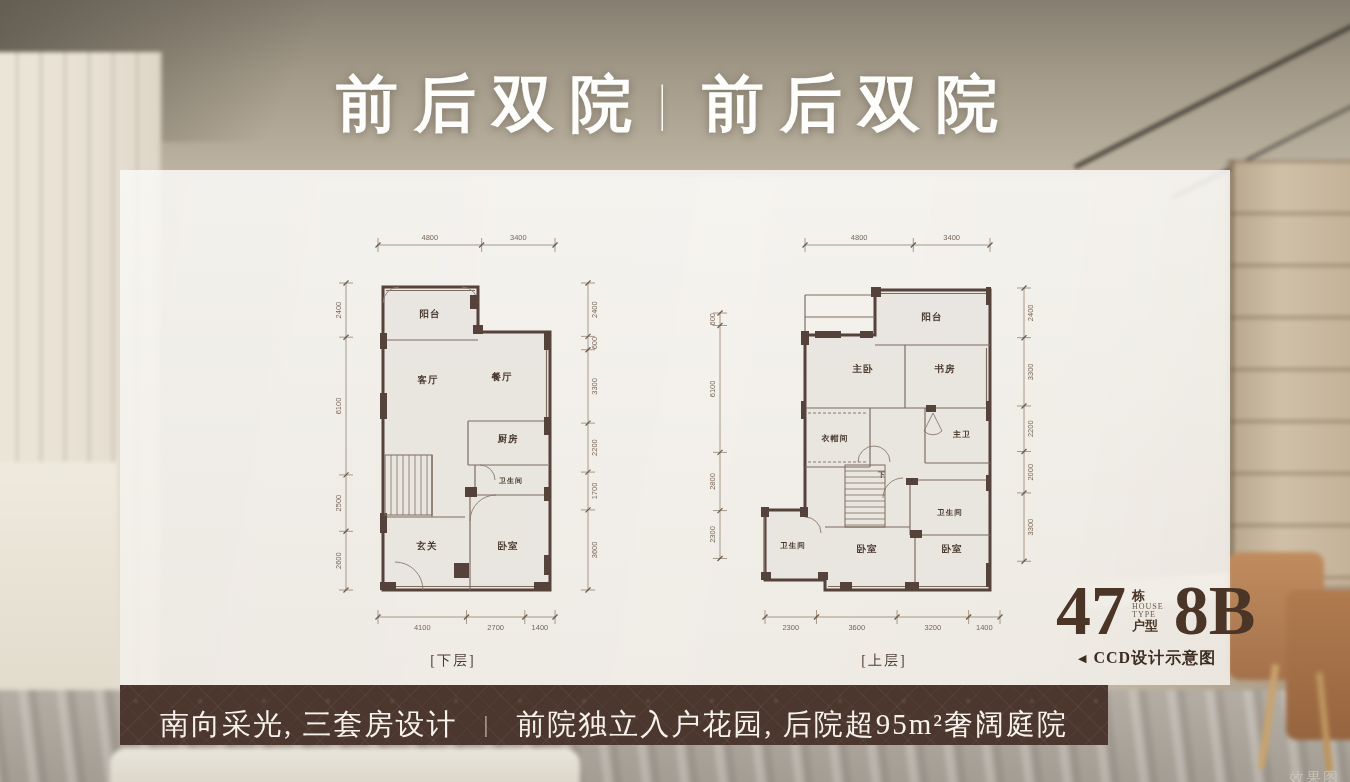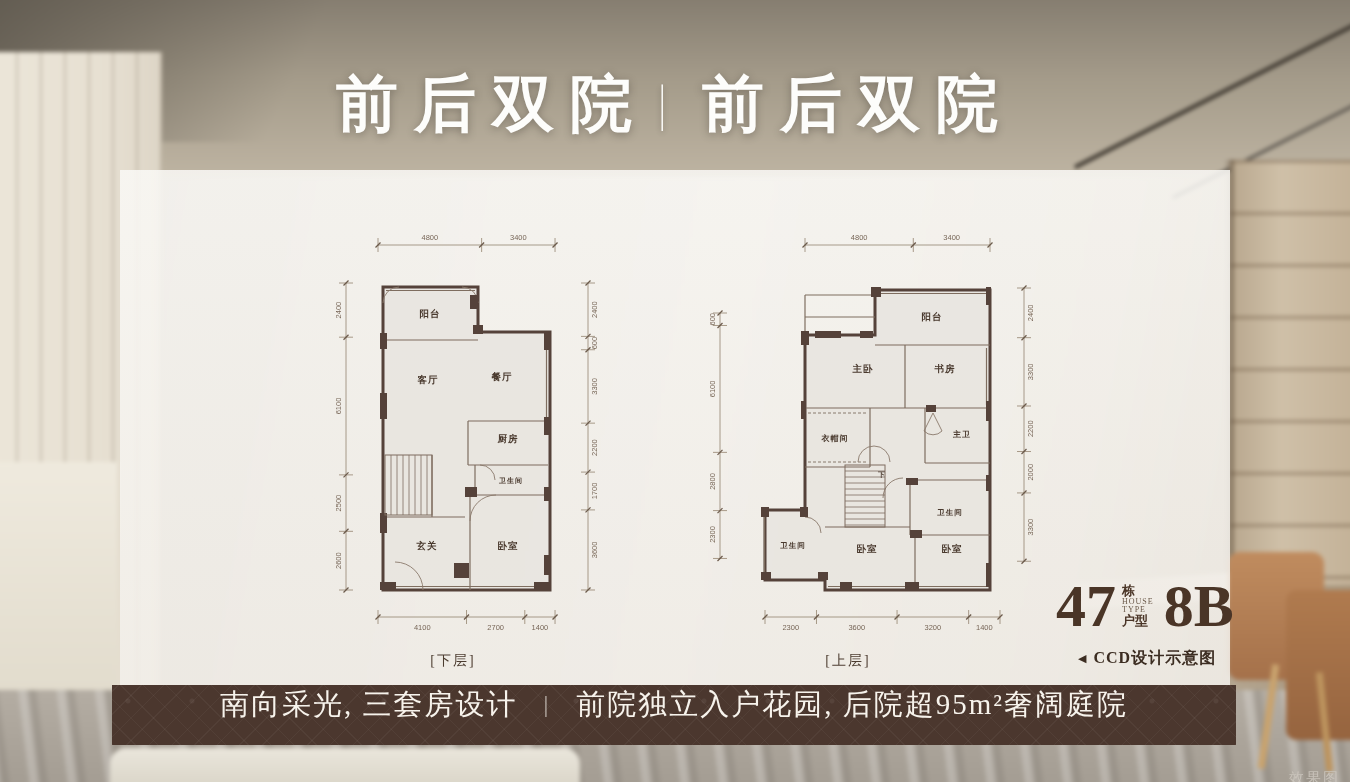--- a/index.html
+++ b/index.html
@@ -51,42 +51,42 @@
     margin:0 22px 0 6px;transform:translateY(-5px) scaleX(.6);}
   
   .panel{position:absolute;left:120px;top:170px;width:1110px;height:515px;
     background:linear-gradient(180deg,rgba(250,249,246,.86),rgba(243,240,235,.86));}
   .plan-svg{position:absolute;}
   #plan-lower{left:210px;top:55px;}
   #plan-upper{left:580px;top:55px;}
   .plan-caption{position:absolute;transform:translateX(-50%);color:#4c3c30;font-size:14px;
     font-family:"Liberation Serif","DejaVu Serif",serif;letter-spacing:2px;font-weight:400;}
   .cap-lower{left:333px;top:482px;}
-  .cap-upper{left:728px;top:482px;}
+  .cap-upper{left:764px;top:482px;}
   
   .unit{position:absolute;left:936px;top:406px;display:flex;align-items:center;color:#4a3527;
     font-family:"Liberation Serif","DejaVu Serif",serif;}
-  .unit .big{font-size:60px;font-weight:700;line-height:1;}
+  .unit .big{font-size:70px;font-weight:700;line-height:1;}
   .unit .mid{display:flex;flex-direction:column;justify-content:center;margin:0 10px 0 6px;
     line-height:1.05;}
   .unit .mid .cn{font-size:13px;font-weight:700;}
   .unit .mid .en{font-size:8px;letter-spacing:1px;color:#6a5848;}
   .design-note{position:absolute;left:958px;top:478px;color:#3c2d22;font-size:16px;
     font-family:"Liberation Serif","DejaVu Serif",serif;font-weight:700;letter-spacing:1px;
     display:flex;align-items:center;gap:6px;}
   .design-note .tri{font-size:11px;}
   
-  .banner{position:absolute;left:112px;top:685px;width:1124px;height:60px;
+  .banner{position:absolute;left:120px;top:685px;width:988px;height:60px;
     background-color:#4b372e;
     background-image:
       repeating-linear-gradient(45deg,rgba(255,255,255,.04) 0 1px,rgba(0,0,0,0) 1px 16px),
       repeating-linear-gradient(-45deg,rgba(255,255,255,.04) 0 1px,rgba(0,0,0,0) 1px 16px),
       radial-gradient(circle at 16px 16px,rgba(255,255,255,.06) 2px,rgba(0,0,0,0) 3px);
     background-size:auto,auto,64px 64px;
-    display:flex;align-items:flex-start;justify-content:center;}
+    display:flex;align-items:flex-end;justify-content:center;}
   .banner .txt{color:#f7f3ec;font-size:29px;letter-spacing:2px;white-space:nowrap;
     font-family:"Liberation Serif","DejaVu Serif",serif;}
   .banner .sep{display:inline-block;margin:0 26px;opacity:.65;font-size:24px;transform:translateY(-2px);}
   
   .watermark{position:absolute;right:10px;bottom:-6px;color:rgba(205,199,190,.85);font-size:15px;
     letter-spacing:2px;}
 </style>
 </head>
 <body>
 

